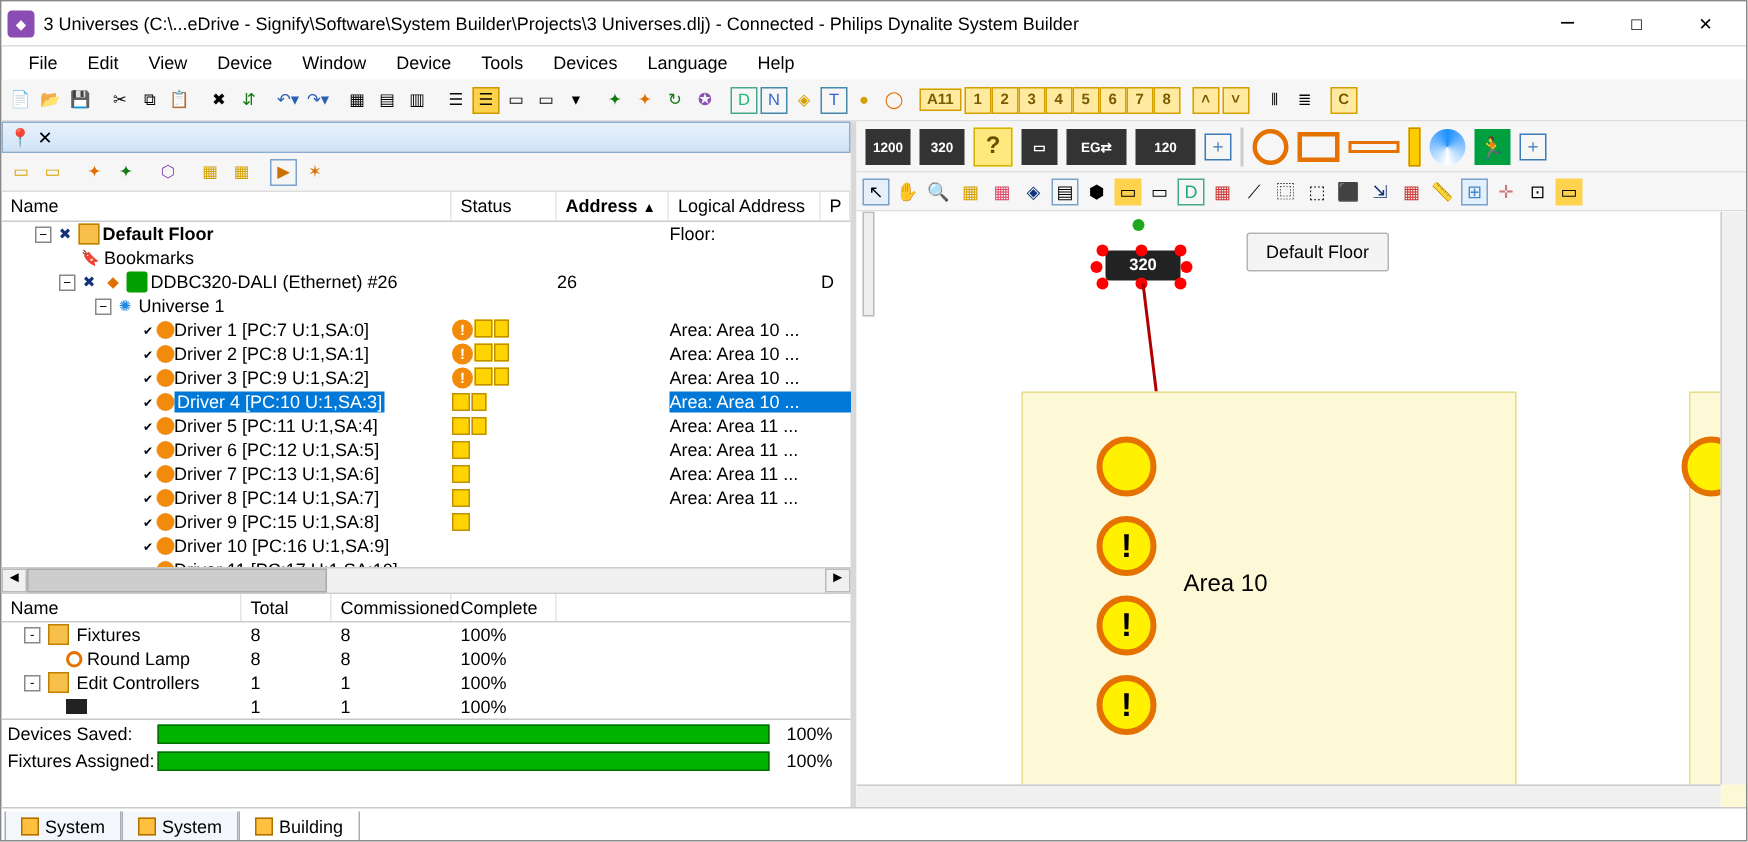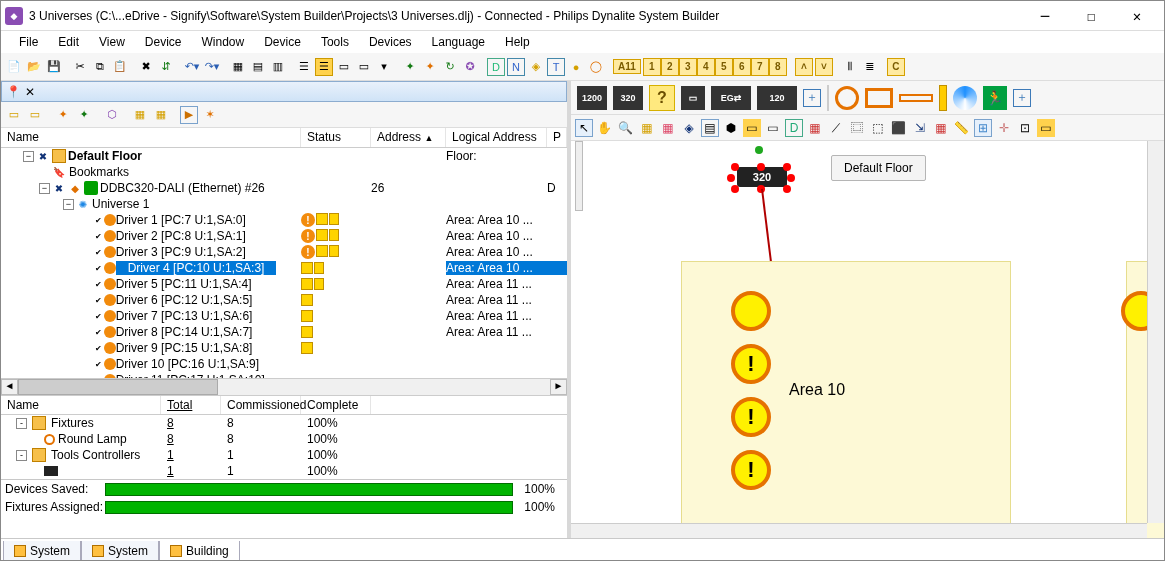--- a/index.html
+++ b/index.html
@@ -34,31 +34,31 @@
 .panel-hdr-btn { width:16px; text-align:center; }
 
 
 .bv-toolbar { height:26px; display:flex; align-items:center; gap:3px; padding:0 4px; background:#f6f6f6; border-bottom:1px solid #ddd; }
 
 
 .tree-hdr { height:20px; display:flex; border-bottom:1px solid #ccc; font-size:12px; color:#000; }
 .tree-hdr > div { padding:2px 6px; border-right:1px solid #e5e5e5; }
 .col-name { width: 300px; }
 .col-status { width: 70px; }
-.col-addr { width: 75px; }
+.col-addr { width: 75px; font-weight: bold; }
 .col-laddr { flex:1; }
 .col-p { width: 20px; }
 
 .tree-body { height: 230px; overflow: auto; position:relative; }
 .tree-row { height:16px; display:flex; align-items:center; white-space:nowrap; }
 .tree-row .c-name { width:300px; display:flex; align-items:center; }
 .tree-row .c-status { width:70px; display:flex; gap:1px; }
 .tree-row .c-addr { width:75px; }
 .tree-row .c-laddr { flex:1; overflow:hidden; text-overflow:ellipsis; }
-.tree-row.selected .c-name-label { background:#0078d7; color:#fff; padding:0 12px; }
+.tree-row.selected .c-name-label { background:#0078d7; color:#fff; padding:0 2px; }
 .tree-row.selected .c-laddr { background:#0078d7; color:#fff; }
 
 .exp { width:11px; height:11px; border:1px solid #888; display:inline-flex; align-items:center;justify-content:center;font-size:9px;line-height:1;margin-right:2px; }
 .ind { display:inline-block; }
 .ic { width:14px; height:14px; display:inline-flex; align-items:center;justify-content:center;font-size:10px; margin-right:2px;}
 .ic-floor { background:#f7c04a; border:1px solid #c08000; }
 .ic-bookmark { color:#1e88e5; }
 .ic-ctrl { background:#00a000; width:14px;height:14px;border-radius:2px; }
 .ic-uni { color:#1e88e5; }
 .ic-drv { width:12px;height:12px;background:#f28b0c;border-radius:50%; }
@@ -67,21 +67,21 @@
 .ic-yb.sq { width:12px; }
 
 .hscroll { height:17px; background:#f0f0f0; border-top:1px solid #ccc; display:flex; }
 .hscroll .arrow { width:17px; border:1px solid #bbb; text-align:center; font-size:10px;}
 .hscroll .track { flex:1; position:relative; }
 .hscroll .thumb { position:absolute; left:0; top:0; height:100%; width:200px; background:#cdcdcd; border:1px solid #aaa;}
 
 
 .sum-hdr { height:20px; display:flex; border-top:1px solid #ccc; border-bottom:1px solid #ccc; }
 .sum-hdr > div { padding:2px 6px; border-right:1px solid #e5e5e5; }
-.sc-name{width:160px;} .sc-tot{width:60px;text-decoration:underline;} .sc-com{width:80px;} .sc-comp{width:70px;}
+.sc-name{width:160px;} .sc-tot{width:60px;} .sc-com{width:80px;} .sc-comp{width:70px;}
 .sum-body { }
 .sum-row { height:16px; display:flex; align-items:center; }
 .sum-row > div { padding:0 6px; }
 .sum-row .sc-name { display:flex; align-items:center; gap:3px;}
 
 
 .prog-block { border-top:1px solid #c8c8c8; }
 .prog-row { height:18px; display:flex; align-items:center; padding: 1px 4px; }
 .prog-label { width:100px; }
 .prog-bar { flex:1; height:13px; background:#00b400; border:1px solid #006e00; position:relative; }
@@ -458,21 +458,21 @@
           </div>
           <div class="sc-tot">8</div>
           <div class="sc-com">8</div>
           <div class="sc-comp">100%</div>
         </div>
         <div class="sum-row">
           <div class="sc-name">
             <span class="ind" style="width:6px"></span>
             <span class="exp">-</span>
             <span class="ic ic-floor" style="display:inline-flex"></span>
-            <span>Tools Controllers</span>
+            <span>Edit Controllers</span>
           </div>
           <div class="sc-tot">1</div>
           <div class="sc-com">1</div>
           <div class="sc-comp">100%</div>
         </div>
         <div class="sum-row">
           <div class="sc-name">
             <span class="ind" style="width:34px"></span>
             <span style="width:14px;height:10px;background:#222;display:inline-block"></span>
           </div>

